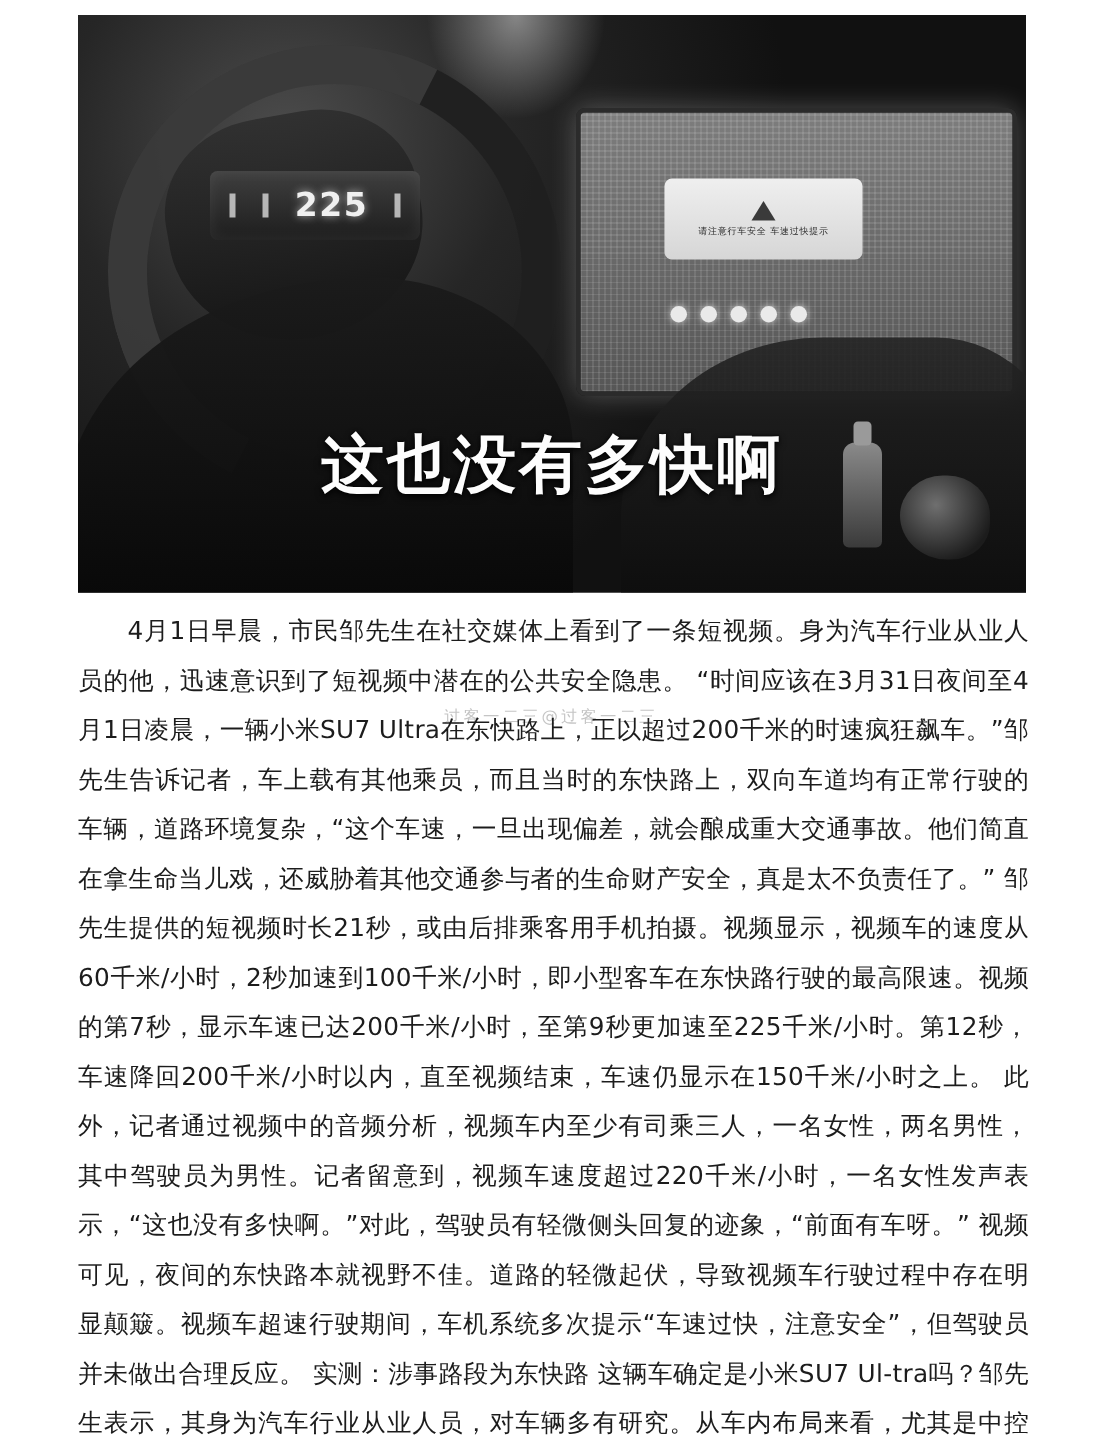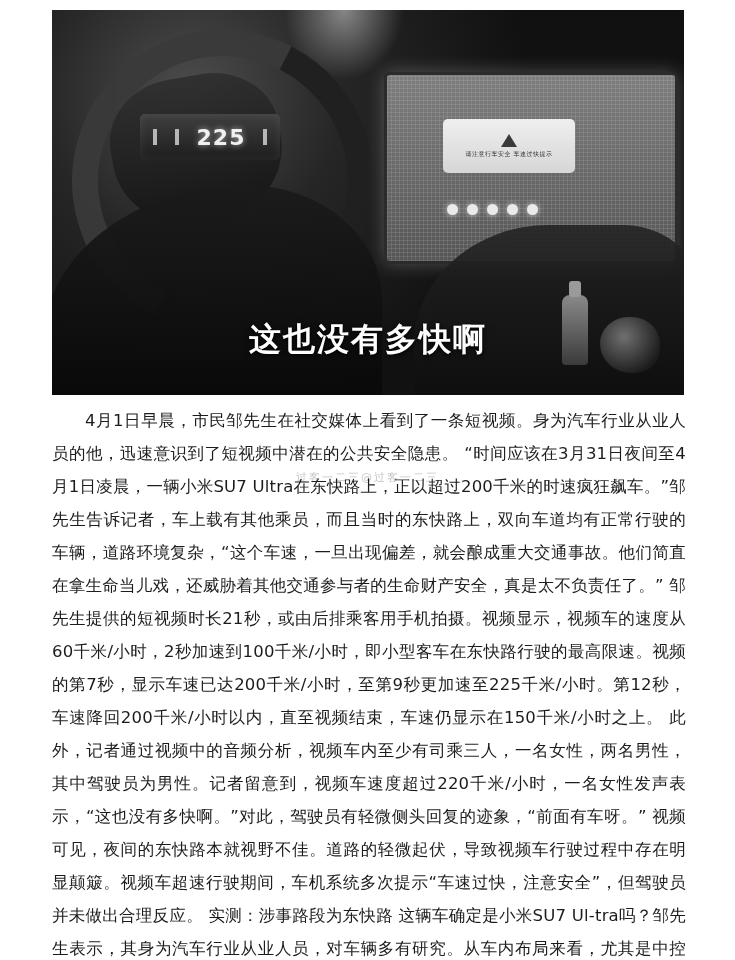--- a/index.html
+++ b/index.html
@@ -212,23 +212,22 @@
     text-shadow: 0 2px 5px rgba(0,0,0,.85), 0 0 2px rgba(0,0,0,.9);
     font-family: "DejaVu Sans", "Liberation Sans", sans-serif;
   }
   .cap1 {
     top: 168px;
     font-size: 40px;
     letter-spacing: 2px;
   }
   .cap2 {
     top: 272px;
-    font-size: 32px;
+    font-size: 42px;
     letter-spacing: 2px;
-    margin-top: 36px;
   }
   .watermark {
     position: absolute;
     left: 50%;
     top: 470px;
     transform: translateX(-50%);
     font-size: 11px;
     color: rgba(150,150,150,.55);
     letter-spacing: 2px;
     white-space: nowrap;

